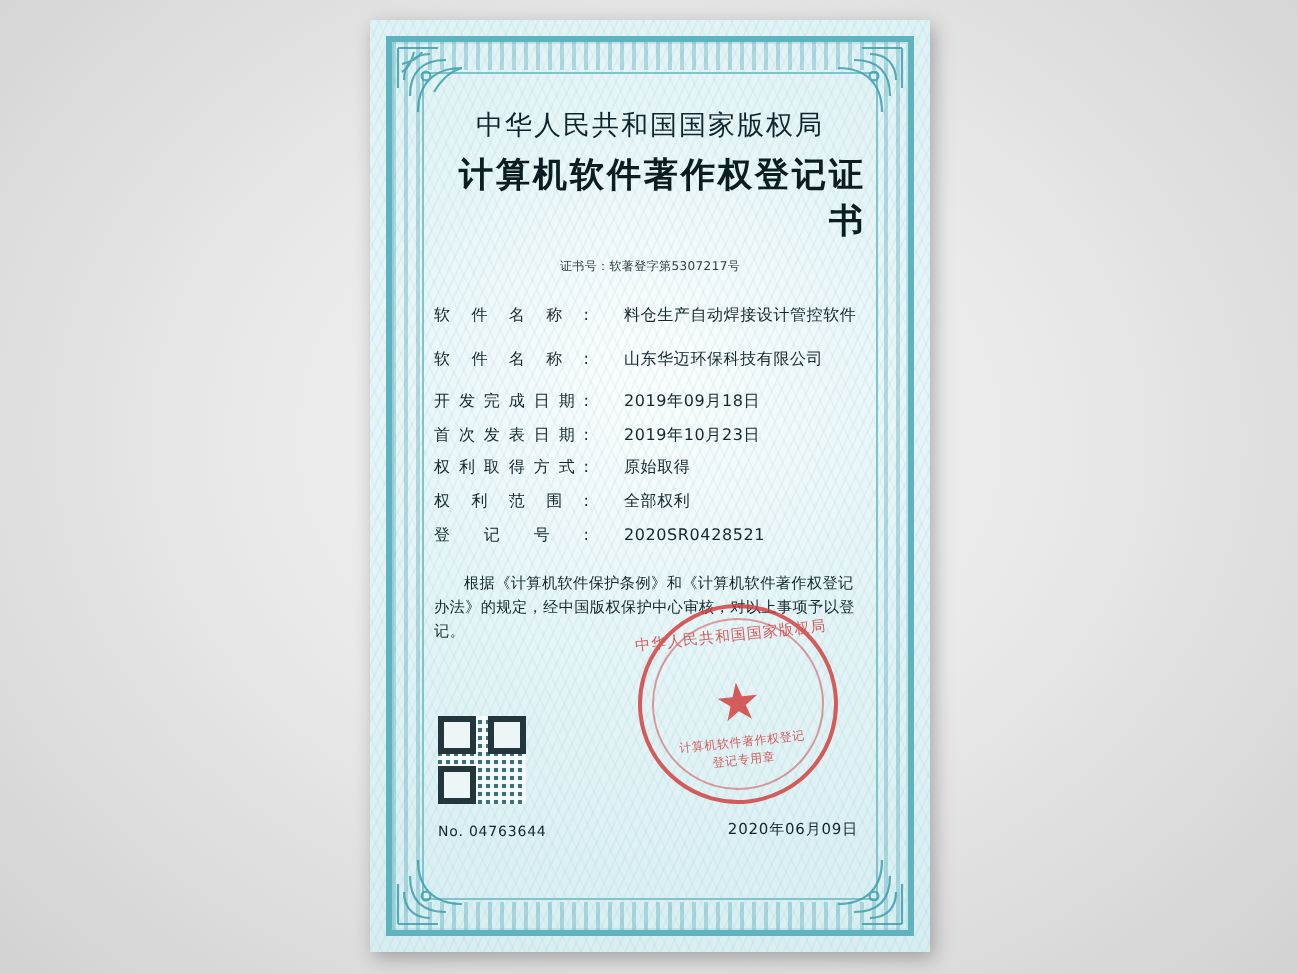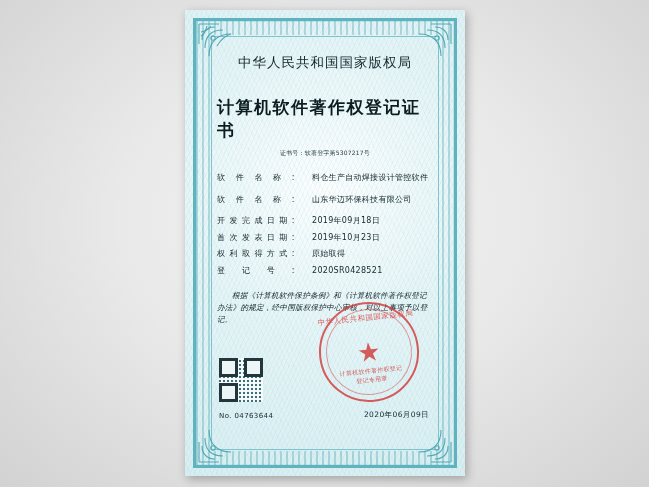--- a/index.html
+++ b/index.html
@@ -87,25 +87,25 @@
     color: #0f1f24;
   }
   .issuer {
     text-align: center;
     font-size: 13.5px;
     letter-spacing: 1px;
     margin-top: 10px;
     color: #10252b;
   }
   .main-title {
-    text-align: left;
+    text-align: right;
     font-size: 17px;
     font-weight: bold;
     letter-spacing: 1.5px;
-    margin-top: 24px;
+    margin-top: 4px;
     color: #0c1d22;
   }
   .cert-no {
     text-align: center;
     font-size: 6px;
     margin-top: 7px;
     color: #2a3c42;
     letter-spacing: .2px;
   }
 
@@ -139,21 +139,20 @@
   }
   .rows-tight .row { margin-bottom: 5px; }
 
   .legal {
     margin-top: 13px;
     font-size: 7.6px;
     line-height: 1.6;
     text-indent: 15px;
     color: #13272c;
     letter-spacing: .2px;
-    font-style: italic;
   }
 
   
   .qr {
     position: absolute;
     left: 2px;
     bottom: 42px;
     width: 44px;
     height: 44px;
     background-color: #13272c;
@@ -348,20 +347,24 @@
           </div>
           <div class="row">
             <div class="lbl">首次发表日期:</div>
             <div class="val">2019年10月23日</div>
           </div>
           <div class="row">
             <div class="lbl">权利取得方式:</div>
             <div class="val">原始取得</div>
           </div>
           <div class="row">
+            <div class="lbl">权利范围:</div>
+            <div class="val">全部权利</div>
+          </div>
+          <div class="row">
             <div class="lbl">登记号:</div>
             <div class="val">2020SR0428521</div>
           </div>
         </div>
 
       </div>
 
       <div class="legal">根据《计算机软件保护条例》和《计算机软件著作权登记办法》的规定，经中国版权保护中心审核，对以上事项予以登记。</div>
 
       <div class="qr">

